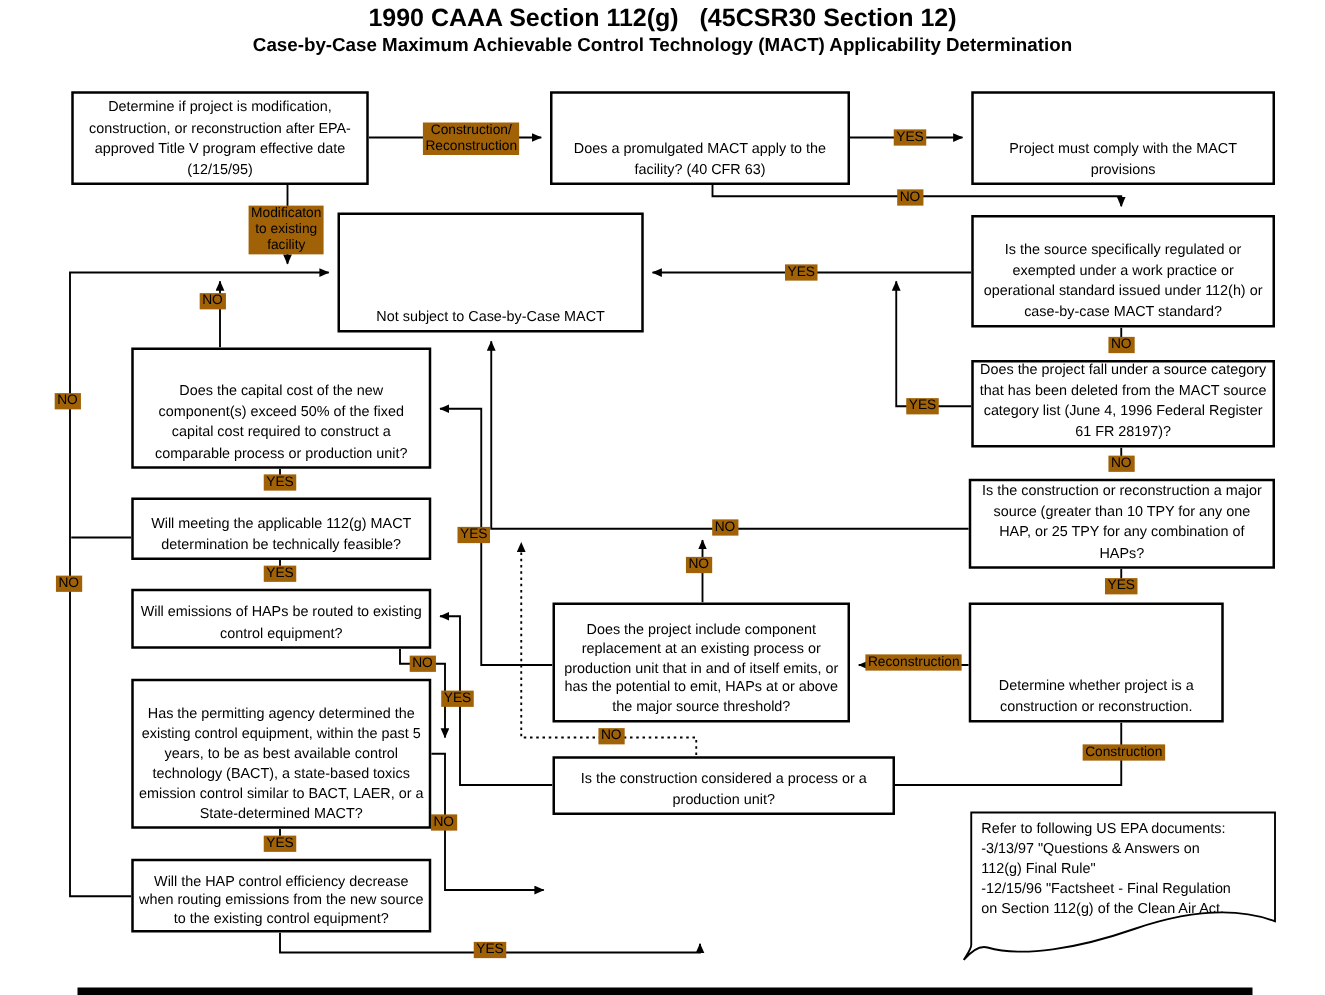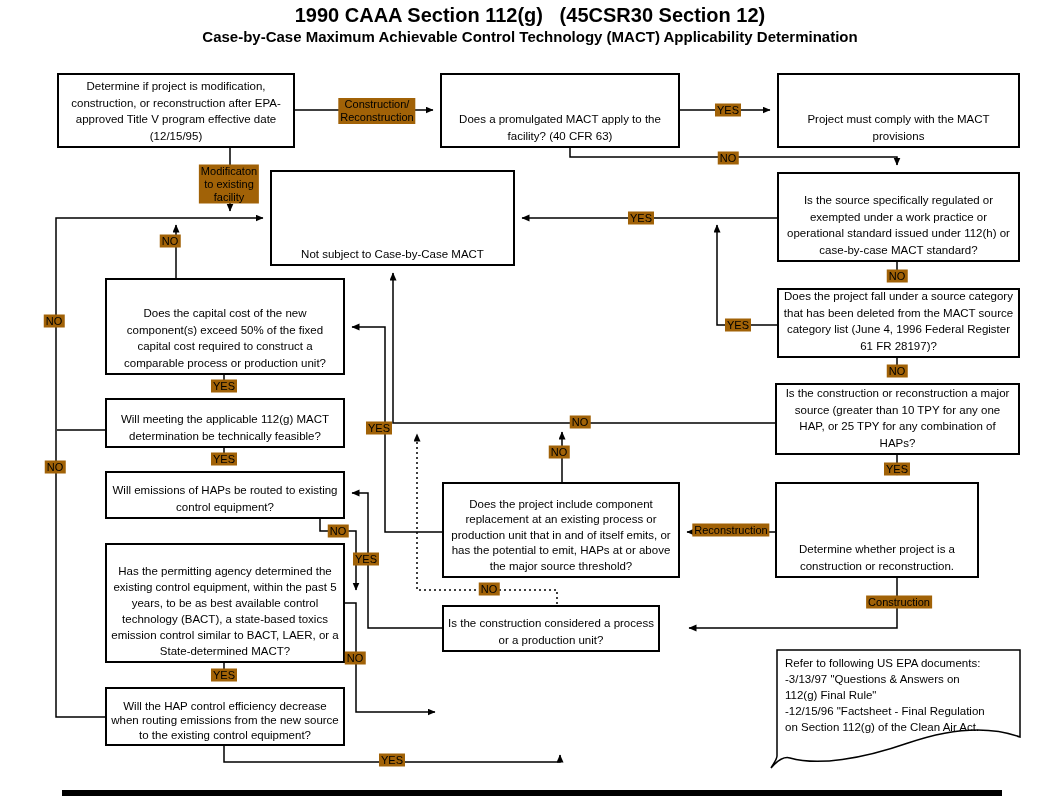--- a/index.html
+++ b/index.html
@@ -117,21 +117,21 @@
     </div>
   <div class="node" style="left:105px;top:543px;width:240px;height:120px;line-height:16px">
     <span>Has the permitting agency determined the existing control equipment, within the past 5 years, to be as best available control technology (BACT), a state-based toxics emission control similar to BACT, LAER, or a State-determined MACT?</span>
     </div>
   <div class="node" style="left:105px;top:687px;width:240px;height:59px;line-height:14.5px">
     <span>Will the HAP control efficiency decrease when routing emissions from the new source to the existing control equipment?</span>
     </div>
   <div class="node" style="left:442px;top:482px;width:238px;height:96px;line-height:15.5px">
     <span>Does the project include component replacement at an existing process or production unit that in and of itself emits, or has the potential to emit, HAPs at or above the major source threshold?</span>
     </div>
-  <div class="node" style="left:442px;top:605px;width:218px;height:47px">
+  <div class="node" style="left:442px;top:605px;width:274px;height:47px">
     <span>Is the construction considered a process or a production unit?</span>
     </div>
 
   <div id="refer-docs-text">Refer to following US EPA documents:
 -3/13/97 "Questions &amp; Answers on
 112(g) Final Rule"
 -12/15/96 "Factsheet - Final Regulation
 on Section 112(g) of the Clean Air Act.</div>
 
   <div class="lbl" style="left:377px;top:111px">Construction/

